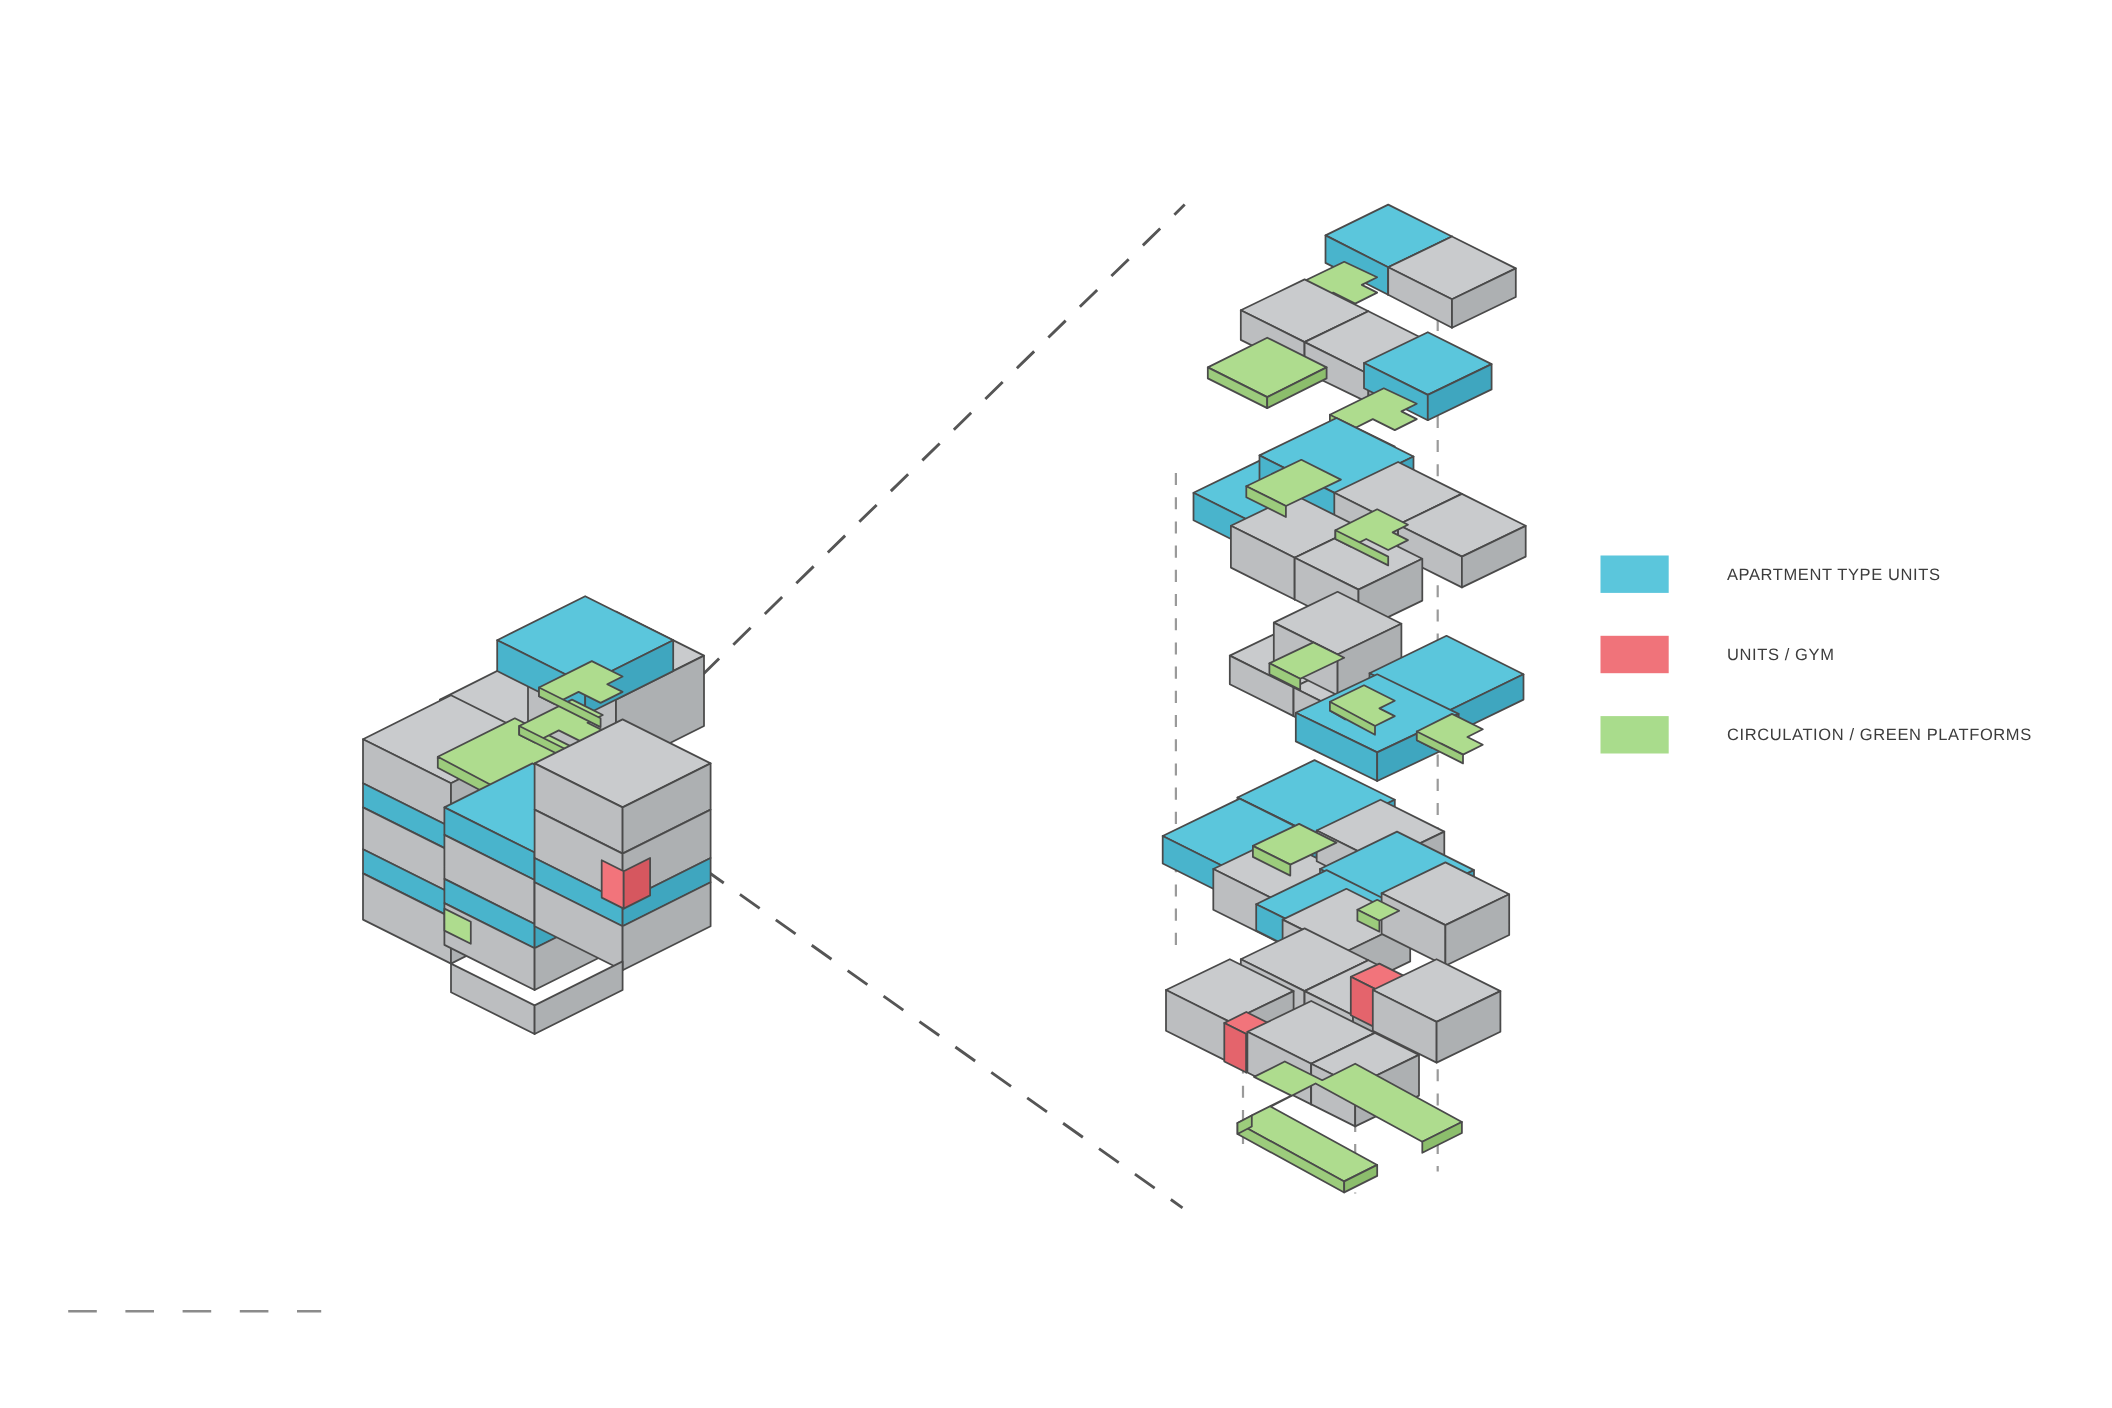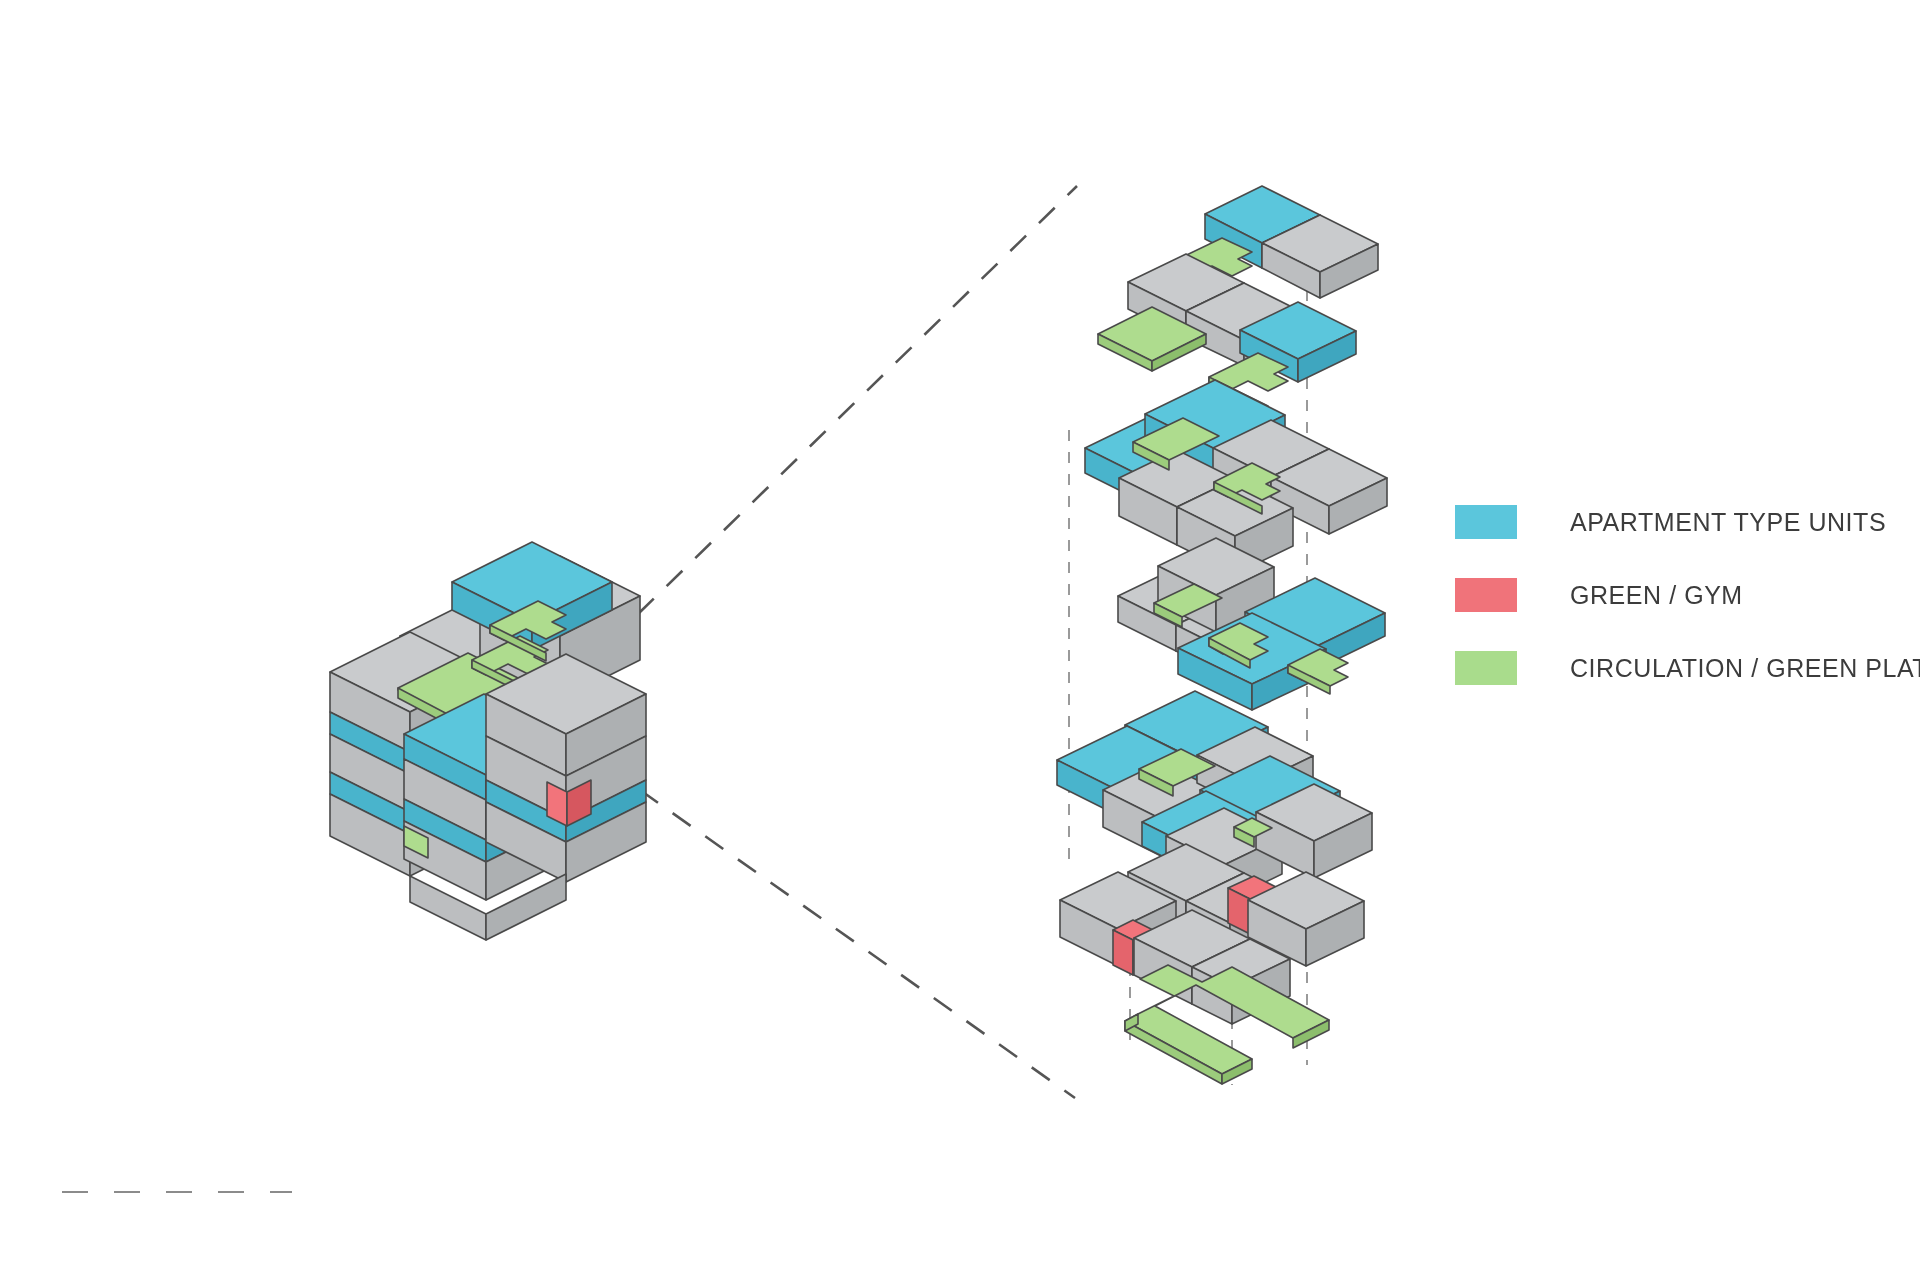--- a/index.html
+++ b/index.html
@@ -23,21 +23,21 @@
     height:34px;
     margin-bottom:39px;
   }
   .legend-row:last-child{margin-bottom:0;}
   .legend-swatch{
     width:62px;height:34px;flex:0 0 auto;
     border:0;
   }
   .legend-label{
     margin-left:53px;
-    font-size:25px;
+    font-size:15px;
     letter-spacing:0.55px;
     color:#3c3c3c;
     white-space:nowrap;
     font-weight:400;
   }
 </style>
 </head>
 <body>
 
 <div id="canvas-root">
@@ -427,21 +427,21 @@
   <div id="legend">
 
     <div class="legend-row">
       <div class="legend-swatch" style="background:#5BC6DC"></div>
       <div class="legend-label">APARTMENT TYPE UNITS</div>
     </div>
 
 
     <div class="legend-row">
       <div class="legend-swatch" style="background:#F0737A"></div>
-      <div class="legend-label">GREEN / GYM</div>
+      <div class="legend-label">UNITS / GYM</div>
     </div>
 
     <div class="legend-row">
       <div class="legend-swatch" style="background:#A9DC8C"></div>
       <div class="legend-label">CIRCULATION / GREEN PLATFORMS</div>
     </div>
 
   </div>
 
 </div>

